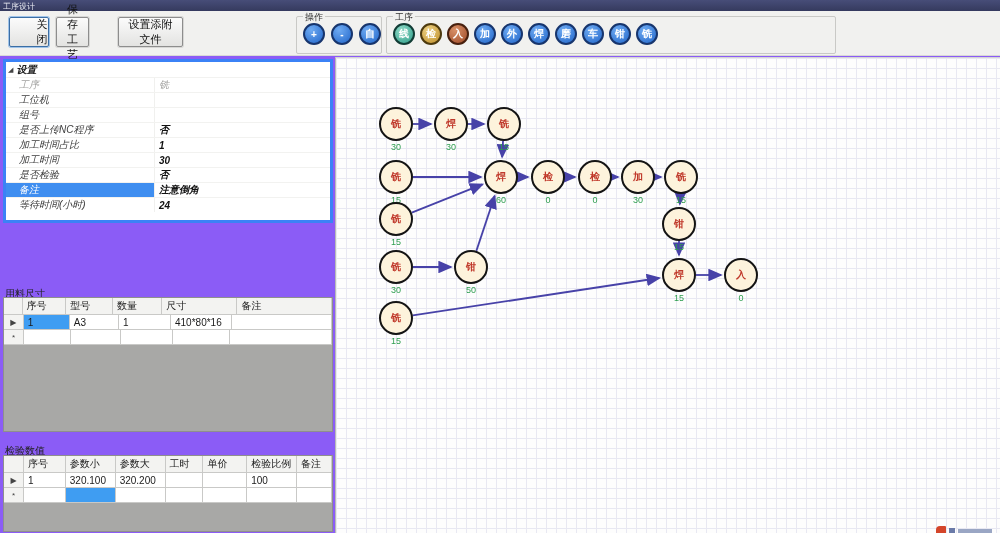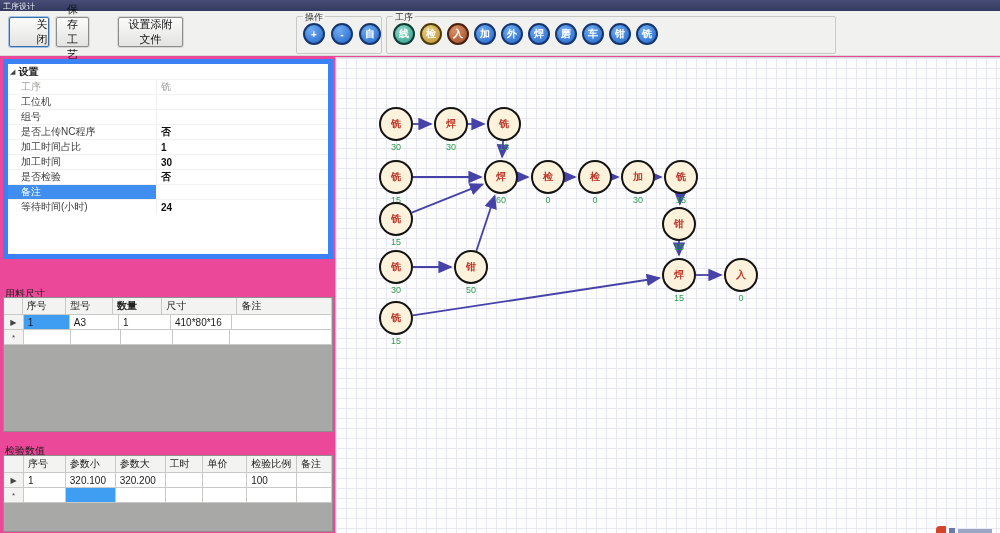--- a/index.html
+++ b/index.html
@@ -1,39 +1,39 @@
 <!DOCTYPE html>
 <html><head>
 <meta charset="utf-8">
 <style>
   * { margin:0; padding:0; box-sizing:border-box; }
   html,body { width:1000px; height:533px; overflow:hidden; }
   body { font-family:"Liberation Sans","DejaVu Sans",sans-serif; background:#f0f0ee; position:relative; }
-  #root { position:absolute; inset:0; width:1000px; height:533px; background:#ec4899; }
+  #root { position:absolute; inset:0; width:1000px; height:533px; background:#8b5cf6; }
 
   
   .titlebar { position:absolute; left:0; top:0; width:1000px; height:11px; background:linear-gradient(#474d78,#353a5e); }
   .title-text { position:absolute; left:3px; top:1px; font-size:8px; color:#e9eaf2; }
 
   
   .toolbar { position:absolute; left:0; top:11px; width:1000px; height:45px; background:#f1f1ef; border-bottom:1px solid #d9d9d6; }
   .tb-btn { position:absolute; top:6px; height:30px; background:linear-gradient(#fbfbfb,#e3e3e1); border:1px solid #8d8d8d; border-radius:2px; font-size:11px; color:#111; display:flex; align-items:center; justify-content:center; padding:0 6px; box-shadow:0 0 0 1px #d7d7d5; }
   .tb-btn.focused { border:1px solid #3b6ea5; box-shadow:0 0 0 1px #9fc3e8; }
   .groupbox { position:absolute; top:5px; height:38px; border:1px solid #c9c9c6; border-radius:2px; }
   .gb-label { position:absolute; top:-6px; left:6px; background:#f1f1ef; font-size:9px; color:#333; padding:0 2px; }
   .gb-btns { position:absolute; left:6px; top:6px; display:flex; gap:6px; align-items:center; }
   .gb-btns.wide { gap:5px; }
   .round-btn { width:22px; height:22px; border-radius:50%; color:#fff; font-size:10px; font-weight:bold; display:flex; align-items:center; justify-content:center; cursor:pointer; }
   .c-blue  { background:radial-gradient(circle at 35% 28%, #6fabf2, #2166ca); border:2px solid #17356d; }
   .c-teal  { background:radial-gradient(circle at 35% 28%, #8ed9c6, #2f9e8a); border:2px solid #113c35; }
   .c-gold  { background:radial-gradient(circle at 35% 28%, #ecd083, #bf8f2a); border:2px solid #4d3a0e; }
   .c-brown { background:radial-gradient(circle at 35% 28%, #d99168, #9e4a27; ); background:radial-gradient(circle at 35% 28%, #d99168, #9e4a27); border:2px solid #47200e; }
 
   
-  .propgrid { position:absolute; left:3px; top:59px; width:330px; height:200px; background:#fff; border:5px solid #3b82f6; font-size:10px; }
+  .propgrid { position:absolute; left:3px; top:59px; width:330px; height:164px; background:#fff; border:3px solid #3b82f6; font-size:10px;font-style:italic; }
   .pg-header { height:15px; display:flex; align-items:center; font-weight:bold; color:#222; padding-left:2px; gap:3px; }
   .pg-tri { font-size:7px; color:#444; }
   .pg-row { height:15px; display:flex; border-top:1px solid #f2f2f0; }
   .pg-label { width:148px; padding-left:13px; color:#3c3c3c; display:flex; align-items:center; }
   .pg-value { flex:1; padding-left:4px; font-weight:bold; color:#111; border-left:1px solid #f0f0ee; display:flex; align-items:center; }
   .pg-row.dis .pg-label { color:#a2a2a0; }
   .pg-row.dis .pg-value { color:#a2a2a0; font-weight:normal; }
   .pg-row.sel .pg-label { background:#3f8ef0; color:#fff; }
 
   .section-label { position:absolute; left:5px; font-size:10px; color:#222; }
@@ -129,35 +129,36 @@
         <div class="pg-row">
           <div class="pg-label">加工时间</div>
           <div class="pg-value">30</div>
         </div>
         <div class="pg-row">
           <div class="pg-label">是否检验</div>
           <div class="pg-value">否</div>
         </div>
         <div class="pg-row sel">
           <div class="pg-label">备注</div>
+          <div class="pg-value">注意倒角</div>
         </div>
         <div class="pg-row">
           <div class="pg-label">等待时间(小时)</div>
           <div class="pg-value">24</div>
         </div>
       </div>
   </div>
 
   <span class="section-label" style="top:287px;">用料尺寸</span>
   <div class="grid-table" style="top:297px; height:135px;">
       <div class="gt-row gt-head">
         <div class="gt-ind" style="height: 17px;"></div>
         <div class="gt-cell" style="width: 47px;">序号</div>
         <div class="gt-cell" style="width: 50px;">型号</div>
-        <div class="gt-cell" style="width: 53px; font-weight: bold;">数量</div>
+        <div class="gt-cell" style="width: 53px;">数量</div>
         <div class="gt-cell" style="width: 81px;">尺寸</div>
         <div class="gt-cell" style="width: 102px;">备注</div>
       </div>
       <div class="gt-row ">
         <div class="gt-ind">▶</div>
         <div class="gt-cell selblue" style="width: 47px;">1</div>
         <div class="gt-cell" style="width: 50px;">A3</div>
         <div class="gt-cell" style="width: 53px;">1</div>
         <div class="gt-cell" style="width: 62px;">410*80*16</div>
         <div class="gt-cell" style="width: 102px;"></div>

